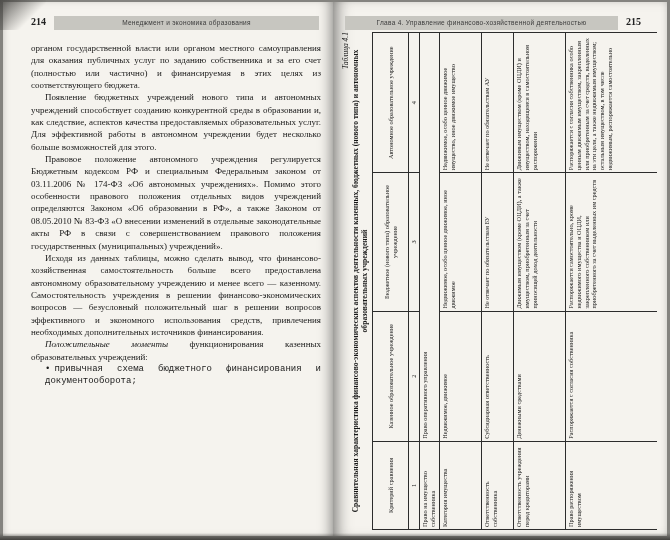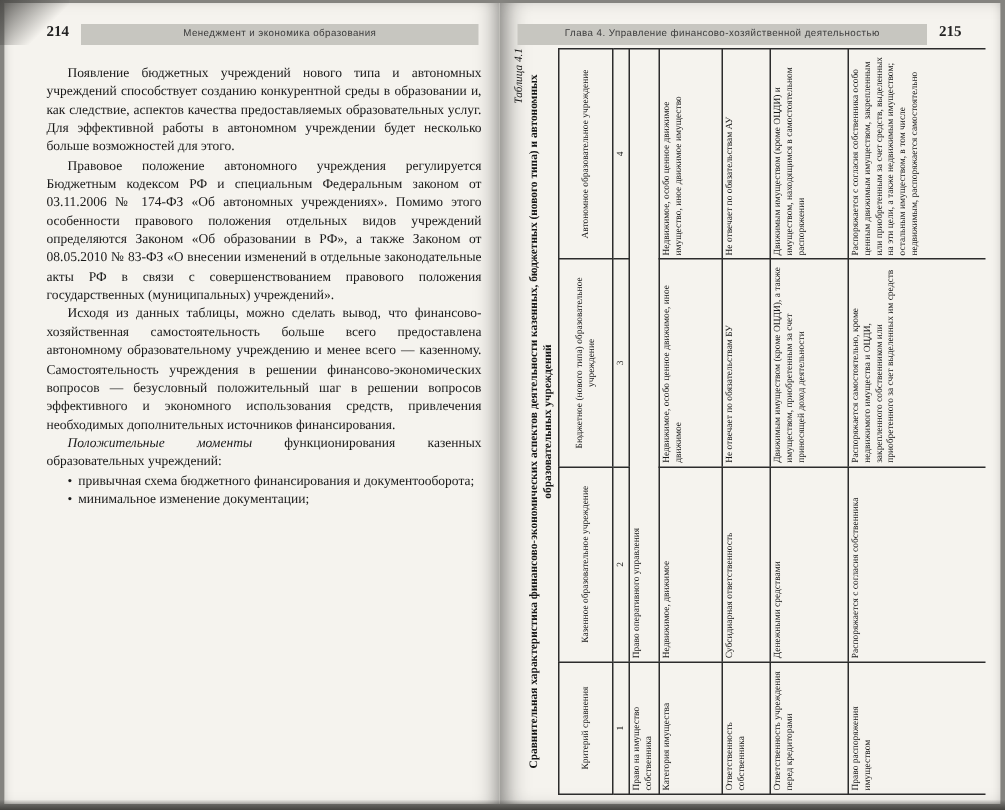--- a/index.html
+++ b/index.html
@@ -27,21 +27,21 @@
   .pgnum { font-size:10px; font-weight:bold; color:#222; font-family:"Liberation Serif",serif; }
   .headbar { flex:1; background:#c7c6c0; color:#3b3b3b; font-family:"Liberation Sans","DejaVu Sans",sans-serif;
     font-size:6.5px; line-height:8px; text-align:center; padding:3px 6px; letter-spacing:.3px; }
 
   
   .body-text { position:absolute; top:40px; left:28px; width:290px; font-size:9px; line-height:12.35px;
     text-align:justify; color:#191919; }
   .body-text p { text-indent:14px; }
   .body-text p.noind { text-indent:0; }
   .body-text i { font-style:italic;margin-top:17px; }
-  .bullets { list-style:none; }
+  .bullets { list-style:none;font-family:Liberation Mono, monospace; }
   .bullets li { padding-left:14px; text-align:justify; }
   .bullets li::before { content:"\2022"; margin-right:4px; }
 
   
   .rot-wrap { position:absolute; left:8px; top:30px; width:316px; height:498px; overflow:hidden; }
   .rot { position:absolute; left:0; top:0; width:498px; height:316px;
     transform-origin:0 0; transform:translateY(498px) rotate(-90deg); color:#161616; }
   .tlabel { font-style:italic; font-size:7.5px; text-align:right; margin-bottom:1px; }
   .ttitle { font-weight:bold; font-size:7.6px; line-height:9px; text-align:center; margin-bottom:3px; }
   table.cmp { width:100%; border-collapse:collapse; table-layout:fixed; }
@@ -64,27 +64,27 @@
 <body>
 
 <div class="spread">
 
   <div class="page page-left">
     <div class="pghead">
       <span class="pgnum">214</span>
       <span class="headbar">Менеджмент и экономика образования</span>
     </div>
     <div class="body-text">
+      <p class="noind">органом государственной власти или органом местного самоуправления для оказания публичных услуг по заданию собственника и за его счет (полностью или частично) и финансируемая в этих целях из соответствующего бюджета.</p>
       <p>Появление бюджетных учреждений нового типа и автономных учреждений способствует созданию конкурентной среды в образовании и, как следствие, аспектов качества предоставляемых образовательных услуг. Для эффективной работы в автономном учреждении будет несколько больше возможностей для этого.</p>
       <p>Правовое положение автономного учреждения регулируется Бюджетным кодексом РФ и специальным Федеральным законом от 03.11.2006 № 174-ФЗ «Об автономных учреждениях». Помимо этого особенности правового положения отдельных видов учреждений определяются Законом «Об образовании в РФ», а также Законом от 08.05.2010 № 83-ФЗ «О внесении изменений в отдельные законодательные акты РФ в связи с совершенствованием правового положения государственных (муниципальных) учреждений».</p>
       <p>Исходя из данных таблицы, можно сделать вывод, что финансово-хозяйственная самостоятельность больше всего предоставлена автономному образовательному учреждению и менее всего — казенному. Самостоятельность учреждения в решении финансово-экономических вопросов — безусловный положительный шаг в решении вопросов эффективного и экономного использования средств, привлечения необходимых дополнительных источников финансирования.</p>
       <p><i>Положительные моменты</i><span> функционирования казенных образовательных учреждений:</span></p>
       <ul class="bullets">
         <li>привычная схема бюджетного финансирования и документооборота;</li>
-        <li>минимальное изменение документации;</li>
       </ul>
     </div>
   </div>
 
   <div class="page page-right">
     <div class="pghead">
       <span class="headbar">Глава 4. Управление финансово-хозяйственной деятельностью</span>
       <span class="pgnum">215</span>
     </div>
 

